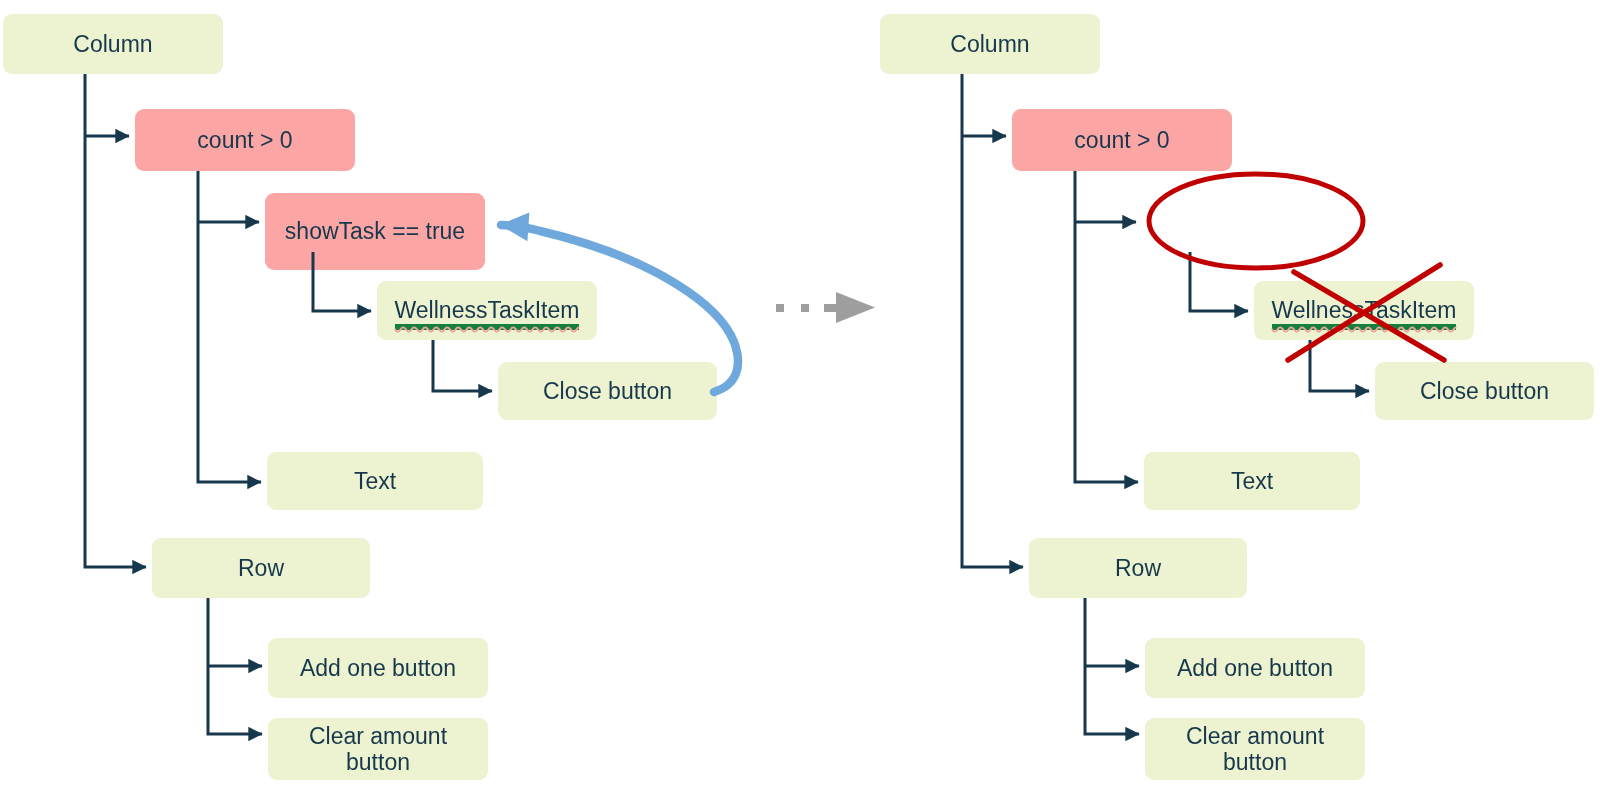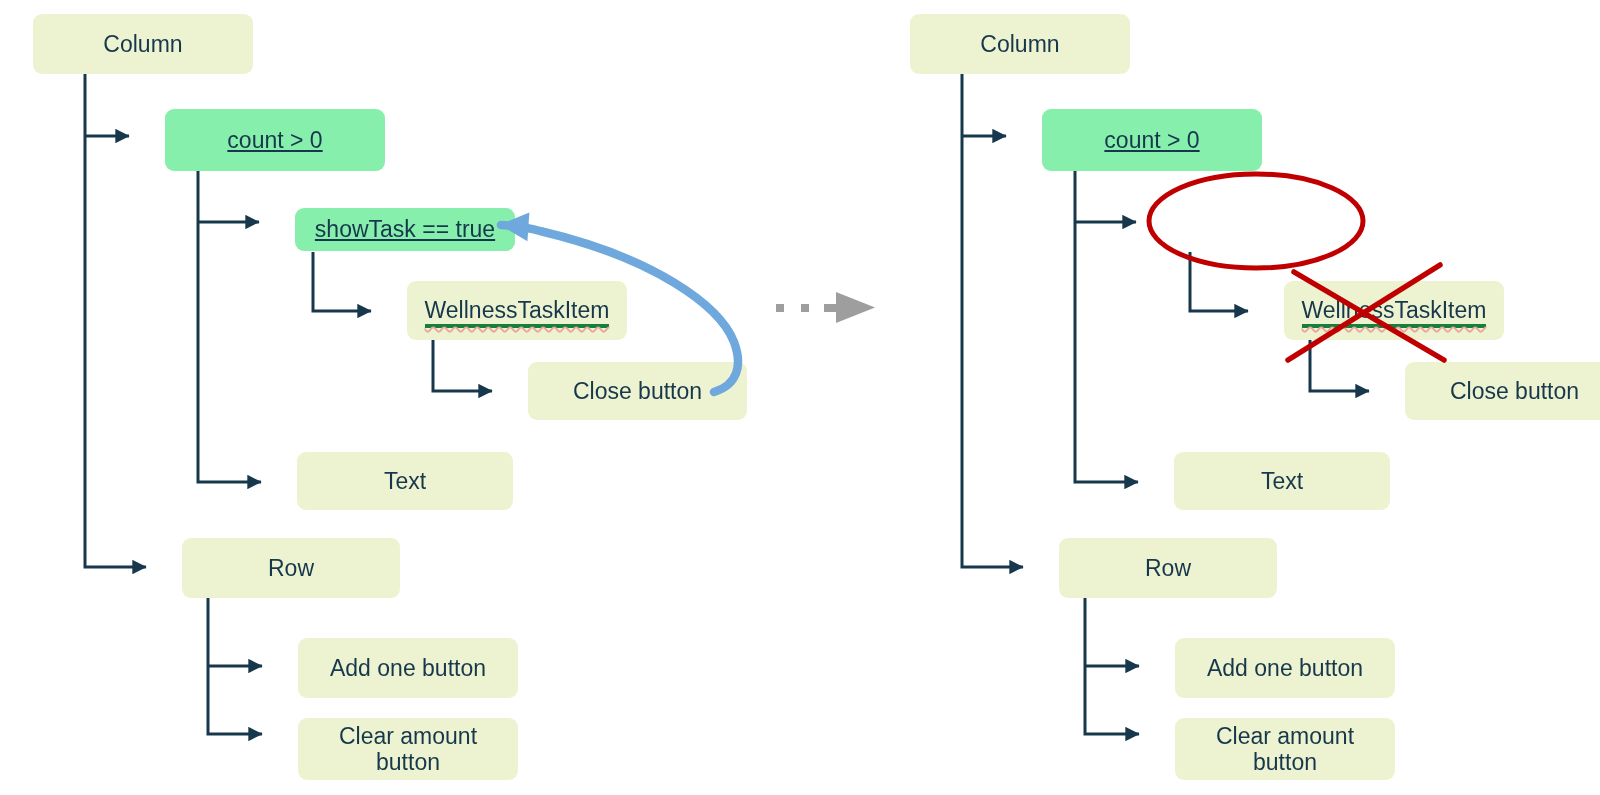--- a/index.html
+++ b/index.html
@@ -17,33 +17,32 @@
     display: flex;
     align-items: center;
     justify-content: center;
     text-align: center;
     font-size: 23px;
     line-height: 1.15;
     color: #17384C;
     padding: 0 6px;
     box-sizing: border-box;
     z-index: 2;
-    margin-left: 30px;
   }
   .node.green { background: #EDF3D0; }
-  .node.blue  { background: #86efac; text-decoration: underline; }
+  .node.blue  { background: #fca5a5; }
   .lbl { white-space: pre-line; }
   
   .wavy {
     text-decoration: underline wavy #ECA49B;
     text-decoration-thickness: 2px;
     text-underline-offset: 8px;
   }
   .wavy .solid-u {
-    border-bottom: 4px solid #15803d;
+    border-bottom: 6px solid #15803d;
     padding-bottom: 1px;
   }
   svg.overlay {
     position: absolute;
     left: 0; top: 0;
     width: 1600px;
     height: 795px;
     z-index: 5;
     pointer-events: none;
   }
@@ -54,21 +53,21 @@
 <div class="canvas">
 
   <div class="node green" style="left:3px;top:14px;width:220px;height:60px">
     <span class="lbl">Column</span>
   </div>
 
   <div class="node blue" style="left:135px;top:109px;width:220px;height:62px">
     <span class="lbl">count &gt; 0</span>
   </div>
 
-  <div class="node blue" style="left:265px;top:208px;width:220px;height:43px">
+  <div class="node blue" style="left:265px;top:193px;width:220px;height:77px">
     <span class="lbl">showTask == true</span>
   </div>
 
   <div class="node green" style="left:377px;top:281px;width:220px;height:59px">
     <span class="lbl wavy"><span class="solid-u">WellnessTaskItem</span></span>
   </div>
 
   <div class="node green" style="left:498px;top:362px;width:219px;height:58px">
     <span class="lbl">Close button</span>
   </div>

